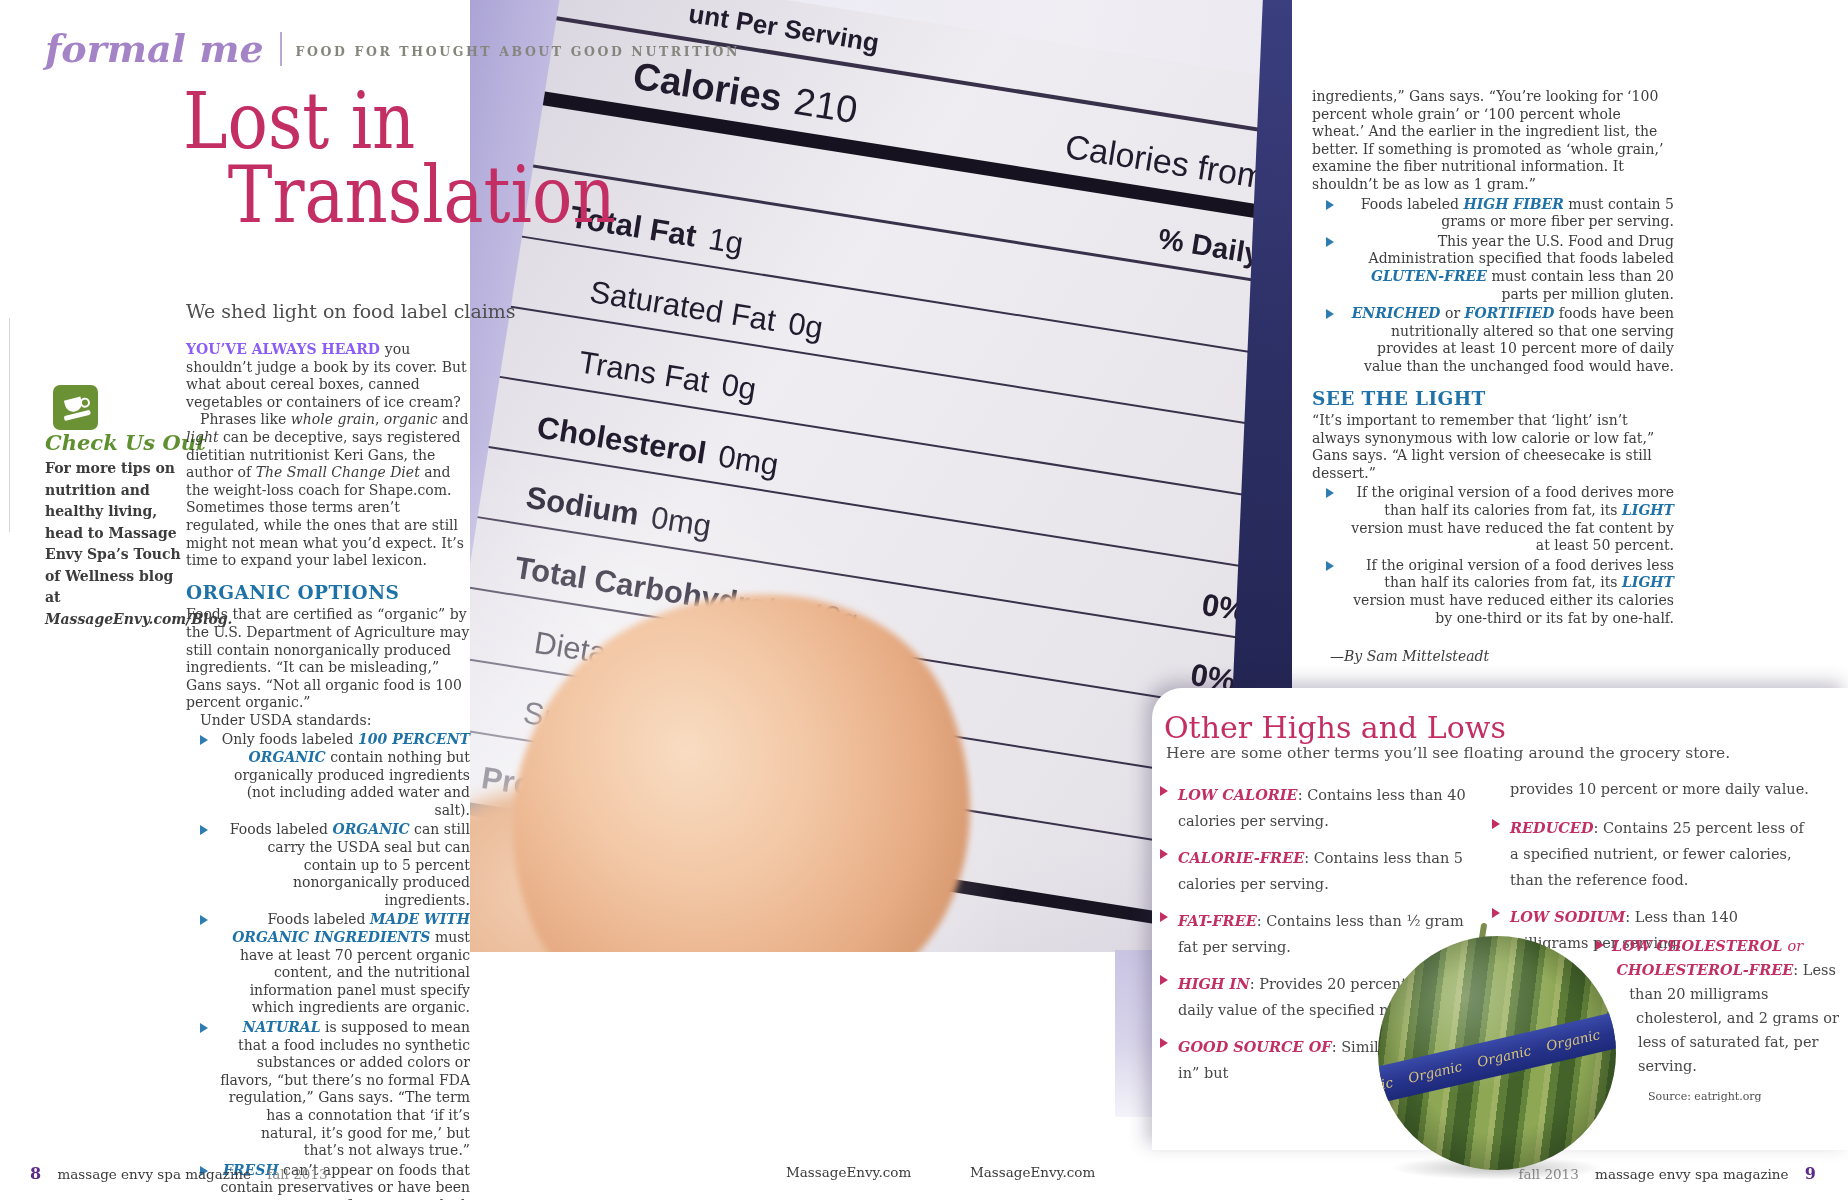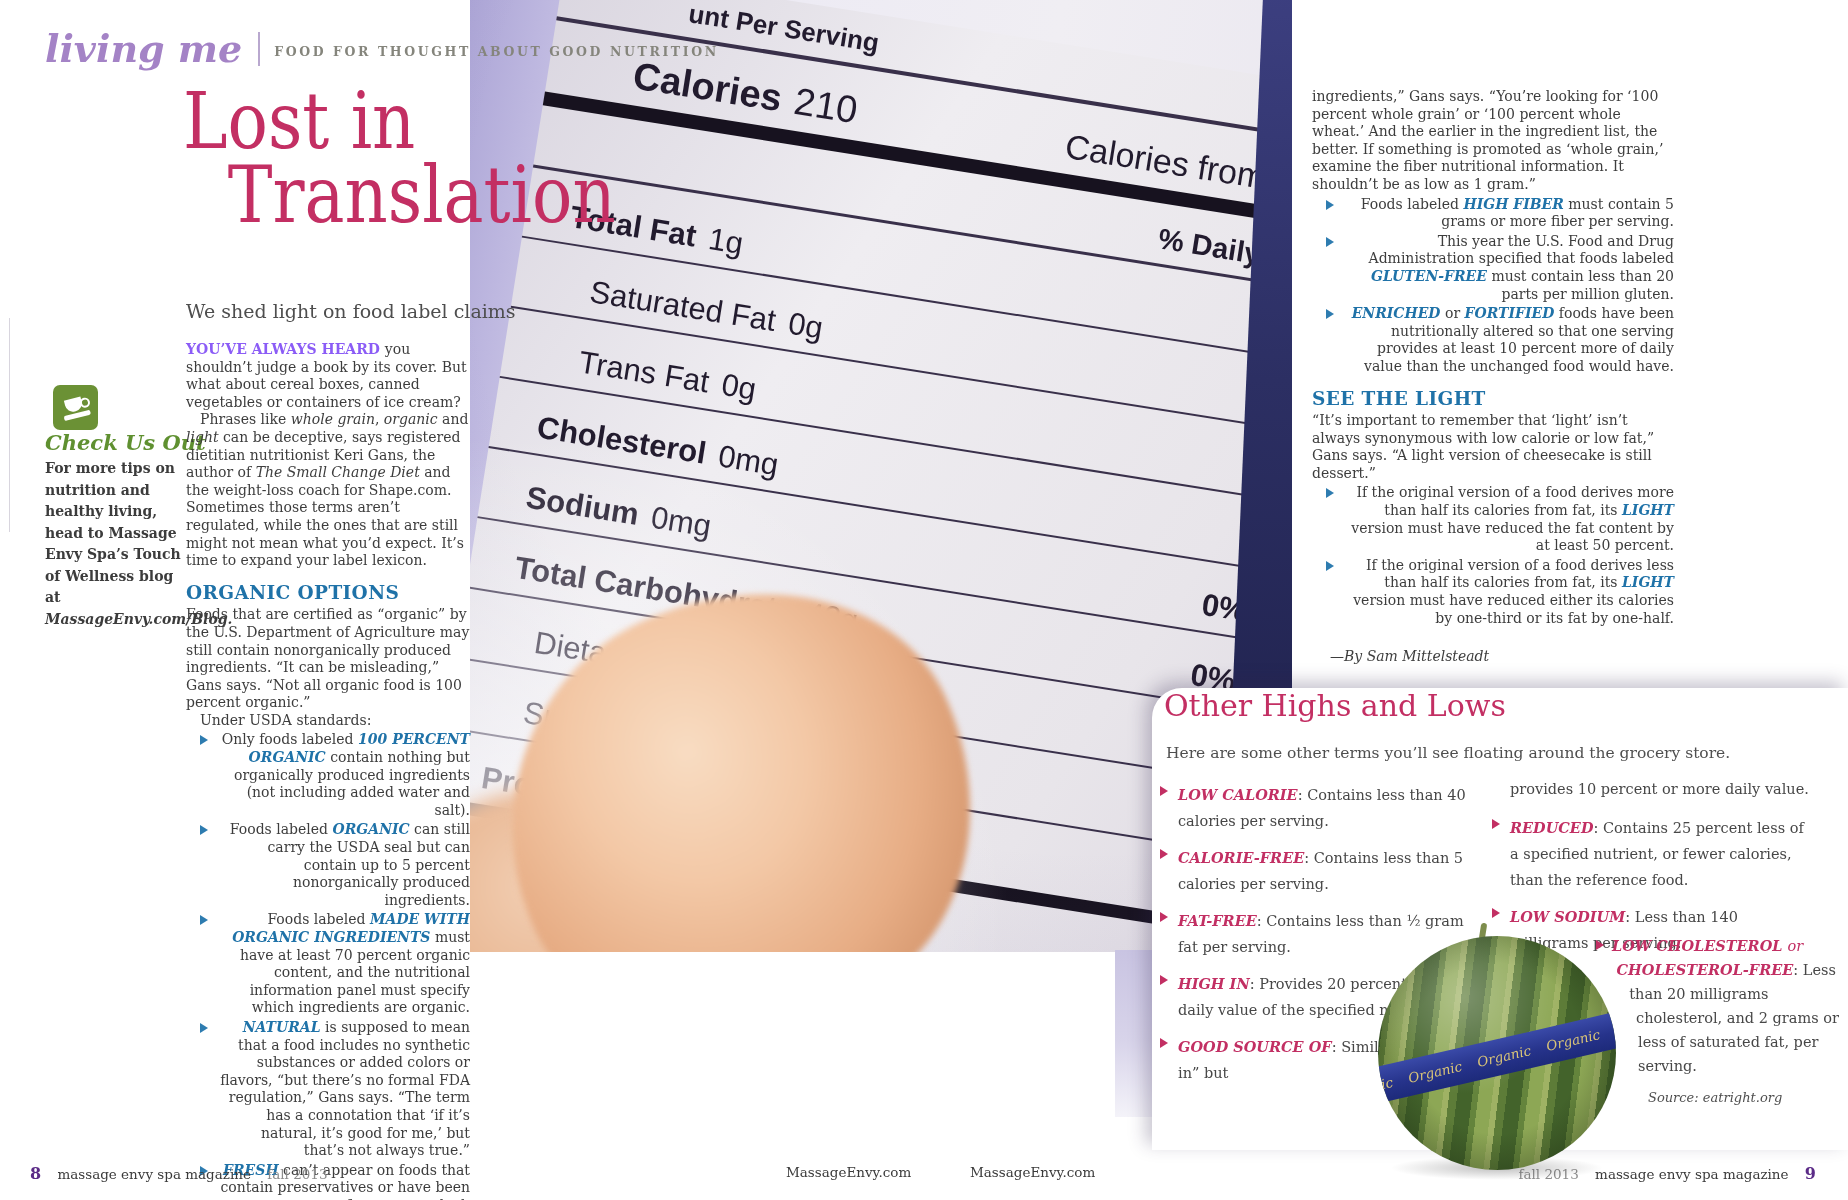--- a/index.html
+++ b/index.html
@@ -80,33 +80,33 @@
           background:radial-gradient(ellipse at 45% 32%,#f8dcc2 0%,#f3c8a6 32%,#e7ad85 62%,#d2936a 84%,#c4855c 100%);
           filter:blur(3px);}
   .finger2{position:absolute;left:-70px;top:790px;width:280px;height:240px;z-index:4;border-radius:50%;
           background:radial-gradient(ellipse at 50% 40%,#f2cfb4 0%,#e9b894 55%,#dca67f 100%);filter:blur(9px);}
   .photo-sliver{position:absolute;left:1115px;top:950px;width:38px;height:167px;
           background:linear-gradient(180deg,#c9c4e2 0%,#d8d4ea 55%,#f4f3f9 100%);}
 
   
   .box{position:absolute;left:1152px;top:688px;width:696px;height:462px;background:#fff;
        border-radius:30px 0 0 0;box-shadow:-6px -6px 18px rgba(50,40,80,.28);z-index:6;}
-  .box-title{position:absolute;left:12px;top:0;font-size:30px;color:#c32f63;}
+  .box-title{position:absolute;left:12px;top:22px;font-size:30px;color:#c32f63;}
   .box-sub{position:absolute;left:14px;top:56px;font-size:15.5px;color:#4f4f4f;}
   .bitem{position:relative;padding-left:18px;margin-bottom:11px;font-size:14.5px;line-height:26px;color:#474747;}
   .seg-pterm{color:#c22f63;font-weight:bold;font-style:italic;}
   .seg-or{color:#c22f63;font-style:italic;}
   .box-col1{position:absolute;left:8px;top:94px;width:312px;}
   .box-col2{position:absolute;left:340px;top:88px;width:320px;}
   .box-cont{padding-left:18px;margin-bottom:13px;font-size:14.5px;line-height:26px;color:#474747;}
   .chol{position:absolute;left:444px;top:246px;width:238px;font-size:14.5px;line-height:24px;color:#474747;
         padding-left:16px;z-index:8;}
   .chol .arr{top:6px;}
   .melon-gap{float:left;width:60px;height:190px;shape-outside:circle(125px at -99px 118px);}
-  .box-source{position:absolute;left:496px;top:402px;font-style:italic;font-size:13px;color:#4f4f4f;z-index:8;}
+  .box-source{position:absolute;left:496px;top:402px;font-size:11px;color:#4f4f4f;z-index:8;}
 
   
   .melon{position:absolute;left:1378px;top:936px;width:238px;height:234px;border-radius:50%;overflow:hidden;z-index:7;
      background:
        radial-gradient(circle at 36% 26%,rgba(255,255,255,.30) 0%,transparent 42%),
        radial-gradient(circle at 50% 48%,transparent 50%,rgba(14,24,8,.42) 86%,rgba(8,14,4,.6) 100%),
        repeating-linear-gradient(97deg,#43632b 0px,#43632b 15px,#64843c 15px,#64843c 21px,#8da755 21px,#8da755 35px,#9fb264 35px,#9fb264 41px,#5d7c38 41px,#5d7c38 49px);}
   .ribbon{position:absolute;left:-24px;top:102px;width:300px;height:36px;transform:rotate(-13deg);
      background:linear-gradient(180deg,#3a4aa8 0%,#26338b 55%,#1d2a7a 100%);
      display:flex;align-items:center;justify-content:center;gap:16px;
@@ -195,21 +195,21 @@
       </div>
 
     </div>
     <div class="navy"></div>
     <div class="finger2"></div>
     <div class="finger"></div>
   </div>
   <div class="photo-sliver"></div>
 
   <div class="brand-row">
-    <span class="brand">living me</span>
+    <span class="brand">formal me</span>
     <span class="brand-div"></span>
     <span class="tagline">FOOD FOR THOUGHT ABOUT GOOD NUTRITION</span>
   </div>
 
   <div class="title">
     <div>Lost in</div>
     <div class="l2">Translation</div>
   </div>
   <div class="subtitle">We shed light on food label claims</div>
 

